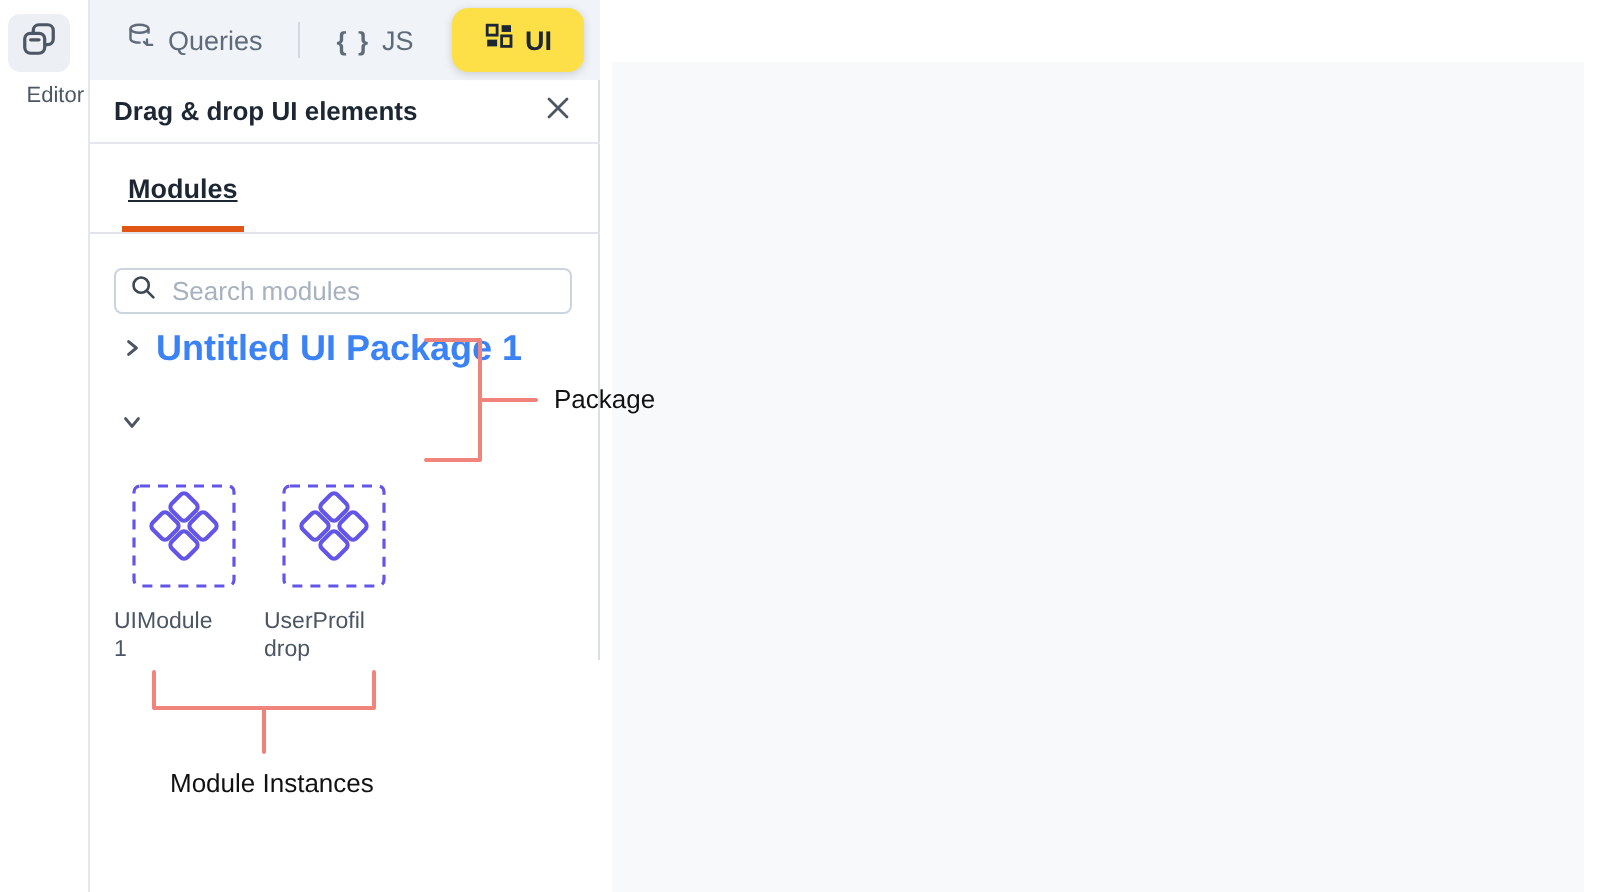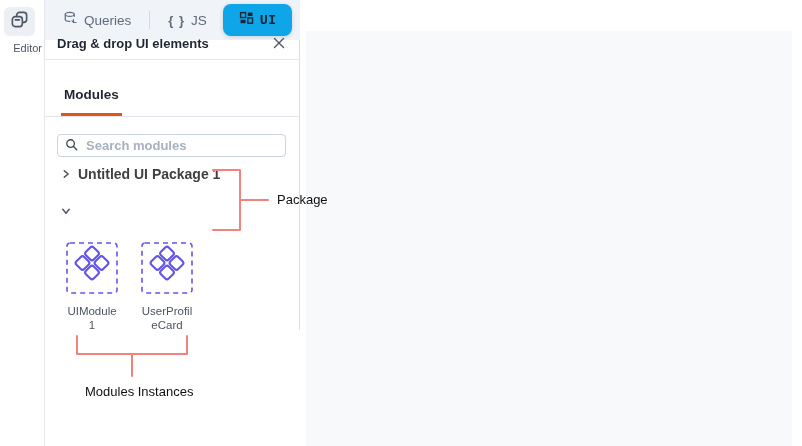--- a/index.html
+++ b/index.html
@@ -15,42 +15,42 @@
   .left-rail{position:absolute;left:0;top:0;width:45px;height:446px;background:#fff;border-right:1px solid #e4e8ed;box-sizing:border-box;}
   .editor-btn{position:absolute;left:4px;top:7px;width:31px;height:29px;background:#eceff3;border-radius:6px;display:flex;align-items:center;justify-content:center;cursor:pointer;}
   .editor-label{position:absolute;left:0;top:42px;width:42px;text-align:right;font-size:11px;color:#4c5664;}
   
   .panel{position:absolute;left:45px;top:0;width:255px;height:330px;background:#fff;border-right:1px solid #d9dfe7;box-sizing:border-box;}
   
   .seg-strip{position:absolute;left:0;top:0;width:255px;height:40px;background:#f0f3f7;display:flex;align-items:center;box-sizing:border-box;padding:0 8px;}
   .seg-tab{display:flex;align-items:center;gap:6px;height:32px;padding:0 10px;border-radius:8px;font-size:13.5px;color:#5f6b7b;cursor:pointer;white-space:nowrap;}
   .seg-tab .braces{font-size:13px;letter-spacing:1px;color:#5f6b7b;font-weight:600;}
   .seg-sep{width:1px;height:18px;background:#d3d9e1;margin:0 8px;}
-  .seg-tab.active{margin-left:auto;background:#0ea5e9;color:#1d2733;font-weight:600;box-shadow:0 1px 4px rgba(28,39,51,.18);padding:0 16px;font-family:Liberation Mono, monospace;}
+  .seg-tab.active{margin-left:auto;background:#fde047;color:#1d2733;font-weight:600;box-shadow:0 1px 4px rgba(28,39,51,.18);padding:0 16px;}
   
-  .header-row{position:absolute;left:0;top:28px;width:255px;height:32px;border-bottom:1px solid #e4e8ee;display:flex;align-items:center;box-sizing:border-box;padding:0 12px;gap:12px;}
+  .header-row{position:absolute;left:0;top:40px;width:255px;height:32px;border-bottom:1px solid #e4e8ee;display:flex;align-items:center;box-sizing:border-box;padding:0 12px;gap:12px;}
   .header-title{flex:1;font-size:13px;font-weight:700;color:#1d2733;}
   .close-btn{width:18px;height:18px;display:flex;align-items:center;justify-content:center;cursor:pointer;color:#4c5664;}
   
   .tabs-row{position:absolute;left:0;top:73px;width:255px;height:44px;border-bottom:1px solid #e0e4ea;display:flex;box-sizing:border-box;}
   .p-tab{position:relative;display:flex;align-items:center;height:100%;padding:0 11px;margin-left:8px;font-size:13.5px;color:#7b8492;cursor:pointer;}
-  .p-tab.active{color:#1d2733;font-weight:600;}
+  .p-tab.active{color:#1d2733;font-weight:600;text-decoration:underline;}
   .p-tab.active::after{content:"";position:absolute;left:8px;right:8px;bottom:0;height:3px;background:#e15615;}
   
   .search-box{position:absolute;left:12px;top:134px;width:229px;height:23px;border:1px solid #ccd4de;border-radius:4px;box-sizing:border-box;display:flex;align-items:center;padding:0 7px;background:#fff;}
-  .search-box input{border:none;outline:none;flex:1;font-size:13px;color:#0f172a;font-family:"Liberation Sans",sans-serif;background:transparent;margin-left:6px;font-weight:bold;}
+  .search-box input{border:none;outline:none;flex:1;font-size:13px;color:#0f172a;font-family:"Liberation Sans",sans-serif;background:transparent;margin-left:6px;}
   .search-box input::placeholder{color:#a7b1bf;}
   
   .pkg-row{position:absolute;left:0;width:255px;height:26px;display:flex;align-items:center;padding-left:15px;box-sizing:border-box;cursor:pointer;}
   .pkg-row .chev{width:12px;height:12px;display:flex;align-items:center;justify-content:center;margin-right:6px;}
-  .pkg-name{font-size:14px;font-weight:600;color:#404040;}
+  .pkg-name{font-size:18px;font-weight:600;color:#3b82f6;}
   
   .mod-card{position:absolute;top:242px;width:52px;height:52px;cursor:grab;}
   .mod-card svg{display:block;}
-  .mod-label{position:absolute;top:304px;width:70px;text-align:center;font-size:11.5px;line-height:14px;color:#4b5563;white-space:pre-line;}
+  .mod-label{position:absolute;top:304px;width:70px;text-align:left;font-size:11.5px;line-height:14px;color:#4b5563;white-space:pre-line;}
   
   .anno-svg{position:absolute;left:0;top:0;width:802px;height:446px;pointer-events:none;z-index:5;}
   .anno-label{position:absolute;font-size:13px;color:#111111;z-index:6;}
   #anno-package{left:277px;top:192px;}
   #anno-instances{left:85px;top:384px;}
 </style>
 </head>
 <body>
 
 <div class="canvas"></div>
@@ -162,26 +162,26 @@
         <rect x="20.5" y="6" width="11" height="11" rx="2.4" transform="rotate(45 26 11.5)"></rect>
         <rect x="11" y="15.5" width="11" height="11" rx="2.4" transform="rotate(45 16.5 21)"></rect>
         <rect x="30" y="15.5" width="11" height="11" rx="2.4" transform="rotate(45 35.5 21)"></rect>
         <rect x="20.5" y="25" width="11" height="11" rx="2.4" transform="rotate(45 26 30.5)"></rect>
       </g>
     </svg>
   </div>
   <div class="mod-label" style="left:12px;">UIModule
 1</div>
   <div class="mod-label" style="left:87px;">UserProfil
-eCard</div>
+drop</div>
 
 </div>
 
 <svg class="anno-svg">
   <g stroke="#f0837c" stroke-width="2" fill="none" stroke-linejoin="round" stroke-linecap="round">
     <path d="M213 170 H240 V230 H213"></path>
     <path d="M240 200 H268"></path>
     <path d="M77 336 V354 H187 V336"></path>
     <path d="M132 354 V376"></path>
   </g>
 </svg>
 <div class="anno-label" id="anno-package">Package</div>
-<div class="anno-label" id="anno-instances">Modules Instances</div>
+<div class="anno-label" id="anno-instances">Module Instances</div>
 
 </body></html>

